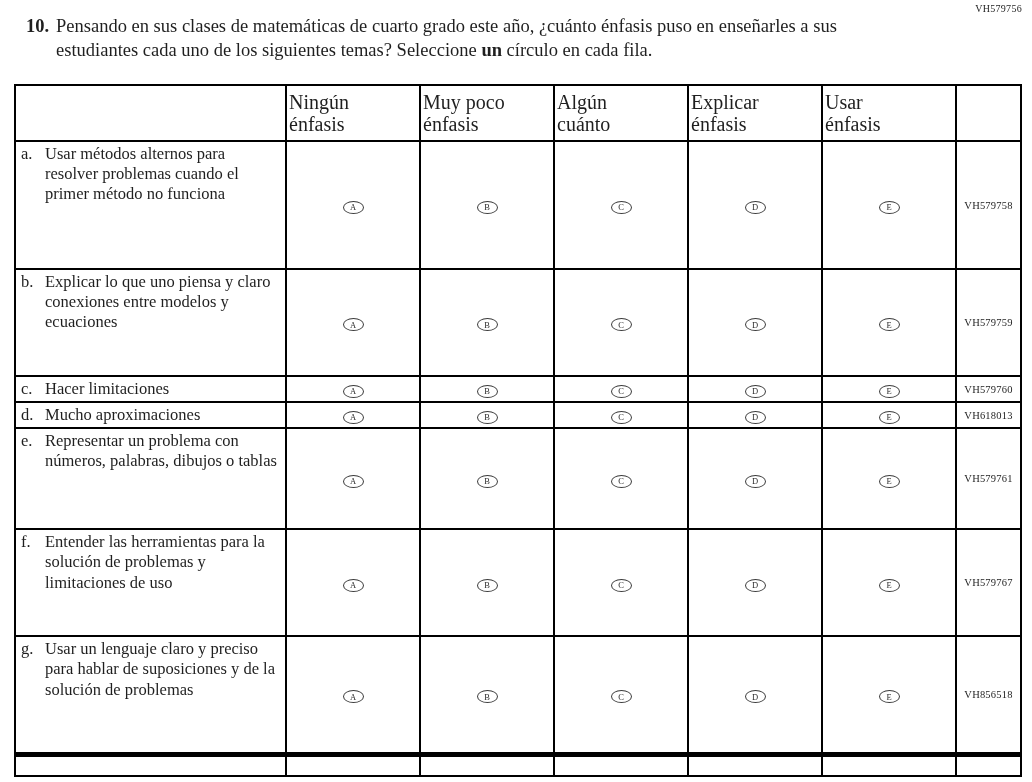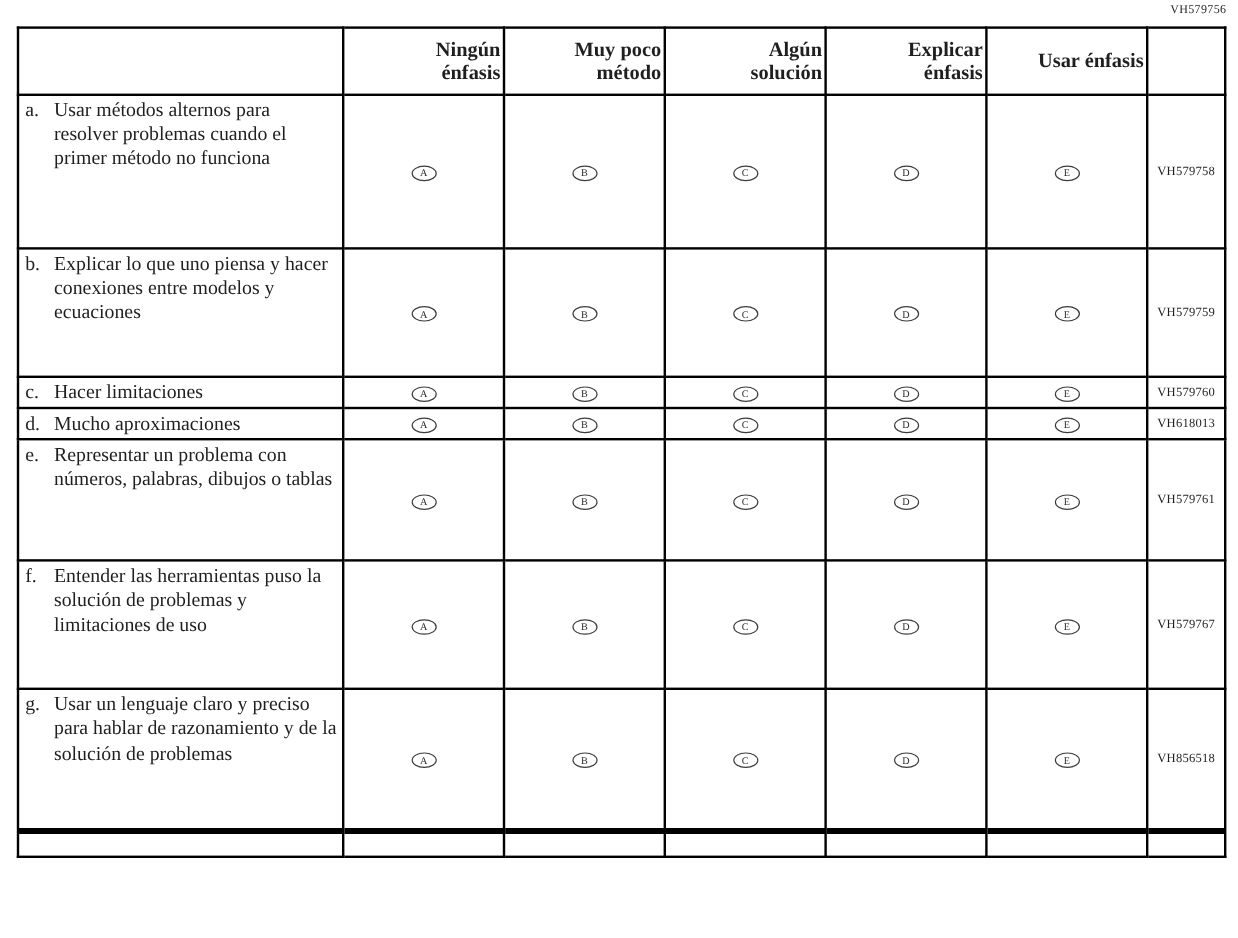--- a/index.html
+++ b/index.html
@@ -39,23 +39,23 @@
     border-collapse: collapse;
     table-layout: fixed;
     width: 1006px;
     margin: 22px 0 0 14px;
   }
   table.grid th, table.grid td {
     border: 2px solid #000000;
   }
   thead tr { height: 56px; }
   thead th {
-    font-weight: bold;
-    font-size: 17px;
-    text-align: right;
+    font-weight: normal;
+    font-size: 20px;
+    text-align: left;
     vertical-align: middle;
     padding: 4px 2px;
     line-height: 1.12;
   }
   thead th .hdr {
     display: inline-block;
     max-width: 88px;
   }
   td.label {
     font-size: 16.5px;
@@ -94,37 +94,41 @@
   tr.cutoff { height: 22px; }
   tr.cutoff td { border-top: 5px solid #000000; }
 </style>
 </head>
 <body>
 
 <div class="page">
 
   <div class="form-code-top">VH579756</div>
 
+  <div class="question">
+    <div class="qnum">10.</div>
+    <div class="qtext"><span>Pensando en sus clases de matemáticas de cuarto grado este año, ¿cuánto énfasis puso en enseñarles a sus estudiantes cada uno de los siguientes temas? Seleccione </span><b>un</b><span> círculo en cada fila.</span></div>
+  </div>
 
   <table class="grid">
     <colgroup>
       <col style="width:271px">
       <col style="width:134px">
         <col style="width:134px">
         <col style="width:134px">
         <col style="width:134px">
         <col style="width:134px">
       <col style="width:65px">
     </colgroup>
     <thead>
       <tr>
         <th></th>
         <th><span class="hdr">Ningún énfasis</span></th>
-        <th><span class="hdr">Muy poco método</span></th>
-        <th><span class="hdr">Algún solución</span></th>
+        <th><span class="hdr">Muy poco énfasis</span></th>
+        <th><span class="hdr">Algún cuánto</span></th>
         <th><span class="hdr">Explicar énfasis</span></th>
         <th><span class="hdr">Usar énfasis</span></th>
         <th></th>
       </tr>
     </thead>
     <tbody>
 
       <tr style="height:128px">
         <td class="label">
           <div class="row-flex">
@@ -137,21 +141,21 @@
         <td class="opt"><span class="bubble">C</span></td>
         <td class="opt"><span class="bubble">D</span></td>
         <td class="opt"><span class="bubble">E</span></td>
         <td class="code">VH579758</td>
       </tr>
 
       <tr style="height:107px">
         <td class="label">
           <div class="row-flex">
             <span class="row-letter">b.</span>
-            <span class="row-text">Explicar lo que uno piensa y hacer conexiones entre modelos y ecuaciones</span>
+            <span class="row-text">Explicar lo que uno piensa y claro conexiones entre modelos y ecuaciones</span>
           </div>
         </td>
         <td class="opt"><span class="bubble">A</span></td>
         <td class="opt"><span class="bubble">B</span></td>
         <td class="opt"><span class="bubble">C</span></td>
         <td class="opt"><span class="bubble">D</span></td>
         <td class="opt"><span class="bubble">E</span></td>
         <td class="code">VH579759</td>
       </tr>
 
@@ -197,36 +201,36 @@
         <td class="opt"><span class="bubble">C</span></td>
         <td class="opt"><span class="bubble">D</span></td>
         <td class="opt"><span class="bubble">E</span></td>
         <td class="code">VH579761</td>
       </tr>
 
       <tr style="height:107px">
         <td class="label">
           <div class="row-flex">
             <span class="row-letter">f.</span>
-            <span class="row-text">Entender las herramientas puso la solución de problemas y limitaciones de uso</span>
+            <span class="row-text">Entender las herramientas para la solución de problemas y limitaciones de uso</span>
           </div>
         </td>
         <td class="opt"><span class="bubble">A</span></td>
         <td class="opt"><span class="bubble">B</span></td>
         <td class="opt"><span class="bubble">C</span></td>
         <td class="opt"><span class="bubble">D</span></td>
         <td class="opt"><span class="bubble">E</span></td>
         <td class="code">VH579767</td>
       </tr>
 
       <tr style="height:118px">
         <td class="label">
           <div class="row-flex">
             <span class="row-letter">g.</span>
-            <span class="row-text">Usar un lenguaje claro y preciso para hablar de razonamiento y de la solución de problemas</span>
+            <span class="row-text">Usar un lenguaje claro y preciso para hablar de suposiciones y de la solución de problemas</span>
           </div>
         </td>
         <td class="opt"><span class="bubble">A</span></td>
         <td class="opt"><span class="bubble">B</span></td>
         <td class="opt"><span class="bubble">C</span></td>
         <td class="opt"><span class="bubble">D</span></td>
         <td class="opt"><span class="bubble">E</span></td>
         <td class="code">VH856518</td>
       </tr>
 

